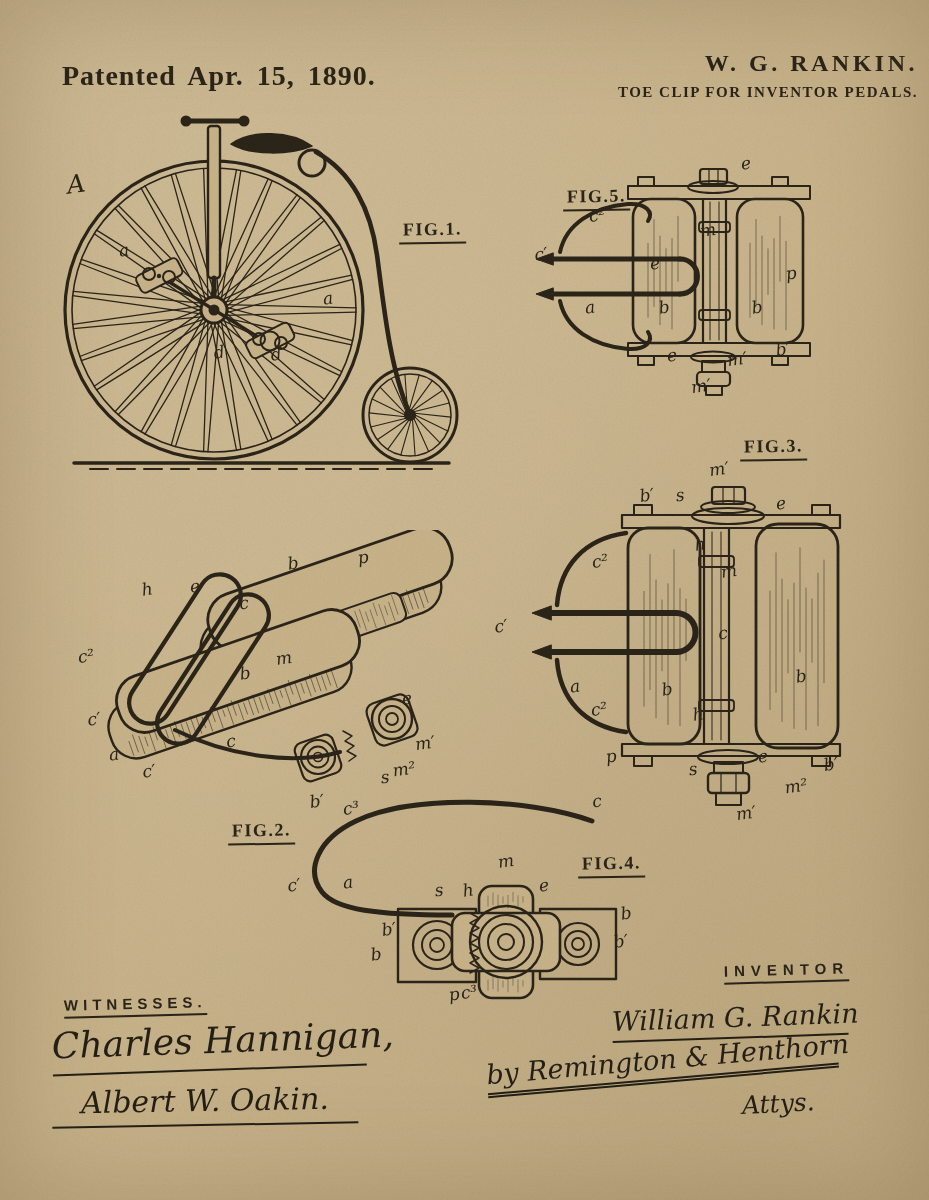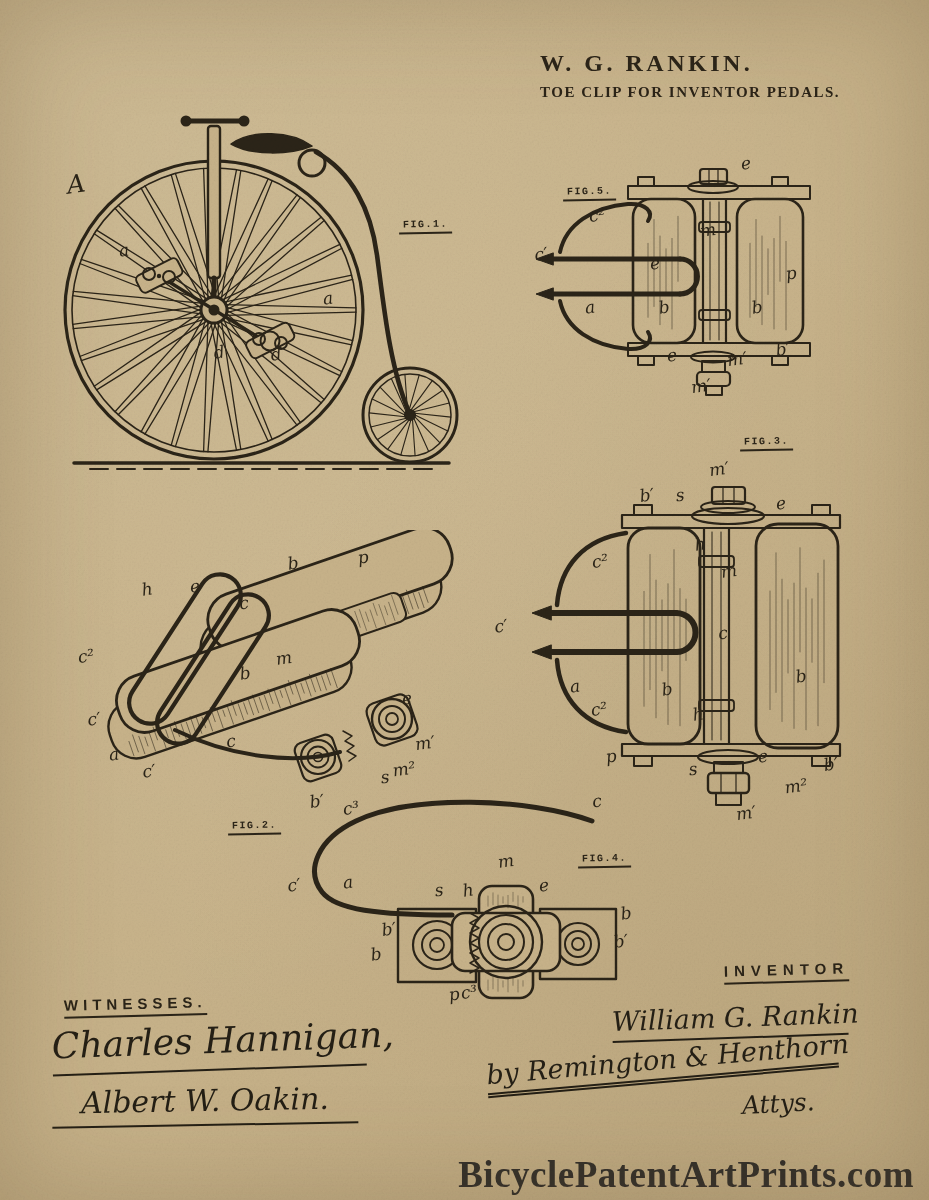--- a/index.html
+++ b/index.html
@@ -13,31 +13,31 @@
     font-family:"Liberation Serif", serif;
     color:#2b2418;
   }
   .page::after{content:"";position:absolute;inset:0;box-shadow:inset 0 0 110px rgba(92,72,40,.28);pointer-events:none;z-index:70;}
   .grain{position:absolute;inset:0;mix-blend-mode:multiply;pointer-events:none;z-index:60;}
 
   .patent-date{
     position:absolute;left:62px;top:60px;
     font-size:28px;font-weight:bold;letter-spacing:1px;word-spacing:5px;z-index:20;
   }
-  .header-right{position:absolute;left:540px;top:50px;width:378px;text-align:left;z-index:20;}
+  .header-right{position:absolute;left:540px;top:50px;width:378px;text-align:right;z-index:20;}
   .hdr-name{font-size:24px;font-weight:bold;letter-spacing:3.5px;}
   .hdr-title{font-size:15px;font-weight:bold;letter-spacing:1.5px;margin-top:7px;}
 
   .fig{position:absolute;z-index:10;}
   .fig svg{display:block;width:100%;height:100%;}
   .figsvg{stroke:#2b2418;fill:none;stroke-linecap:round;stroke-linejoin:round;stroke-width:2.2;}
 
   .fig-label{
     position:absolute;z-index:20;
-    font-family:Liberation Mono, monospace;font-weight:bold;font-size:10px;letter-spacing:1.5px;
+    font-family:Liberation Serif, serif;font-weight:bold;font-size:18px;letter-spacing:1.5px;
     border-bottom:2.5px solid #2b2418;padding:0 4px 2px 4px;transform:rotate(-1deg);
   }
   .labels-layer{position:absolute;inset:0;z-index:20;pointer-events:none;}
   .part-label{
     position:absolute;transform:translate(-50%,-50%) rotate(-8deg);
     font-family:"DejaVu Serif", serif;font-style:italic;font-size:17px;color:#2b2418;white-space:nowrap;
   }
   .part-label-big{font-size:25px;}
 
   .block-heading{
@@ -61,20 +61,21 @@
   .watermark{
     position:absolute;right:15px;bottom:4px;z-index:20;
     font-family:"Liberation Serif", serif;font-weight:bold;font-size:37px;letter-spacing:.5px;color:#34302a;
   }
 </style>
 </head>
 <body>
 
 <div class="page">
 
+  <div class="patent-date">Patented Apr. 15, 1890.</div>
 
   <div class="header-right">
     <div class="hdr-name">W. G. RANKIN.</div>
     <div class="hdr-title">TOE CLIP FOR INVENTOR PEDALS.</div>
   </div>
 
   <div class="fig" style="left:50px;top:98px;width:450px;height:395px">
     <svg class="figsvg" viewBox="50 98 450 395">
       <line x1="74" y1="463" x2="449" y2="463" stroke-width="3.5"></line>
       <line x1="90" y1="469" x2="438" y2="469" stroke-width="2" stroke-dasharray="18 9"></line>
@@ -568,21 +569,20 @@
 
   <div class="block-heading wit-heading">WITNESSES.</div>
   <div class="sig sig-w1">Charles Hannigan,</div>
   <div class="sig sig-w2">Albert W. Oakin.</div>
 
   <div class="block-heading inv-heading">INVENTOR</div>
   <div class="sig sig-inv">William G. Rankin</div>
   <div class="sig sig-atty">by Remington &amp; Henthorn</div>
   <div class="sig sig-atty-title">Attys.</div>
 
-  <div class="watermark">BicyclePatentArtPrints.com</div>
 
   <svg class="grain" width="929" height="1200" viewBox="0 0 929 1200">
     <filter id="grainF">
       <feTurbulence type="fractalNoise" baseFrequency="0.55" numOctaves="2" stitchTiles="stitch"></feTurbulence>
       <feColorMatrix type="saturate" values="0"></feColorMatrix>
     </filter>
     <rect width="929" height="1200" filter="url(#grainF)" opacity="0.12"></rect>
   </svg>
 
 </div>

